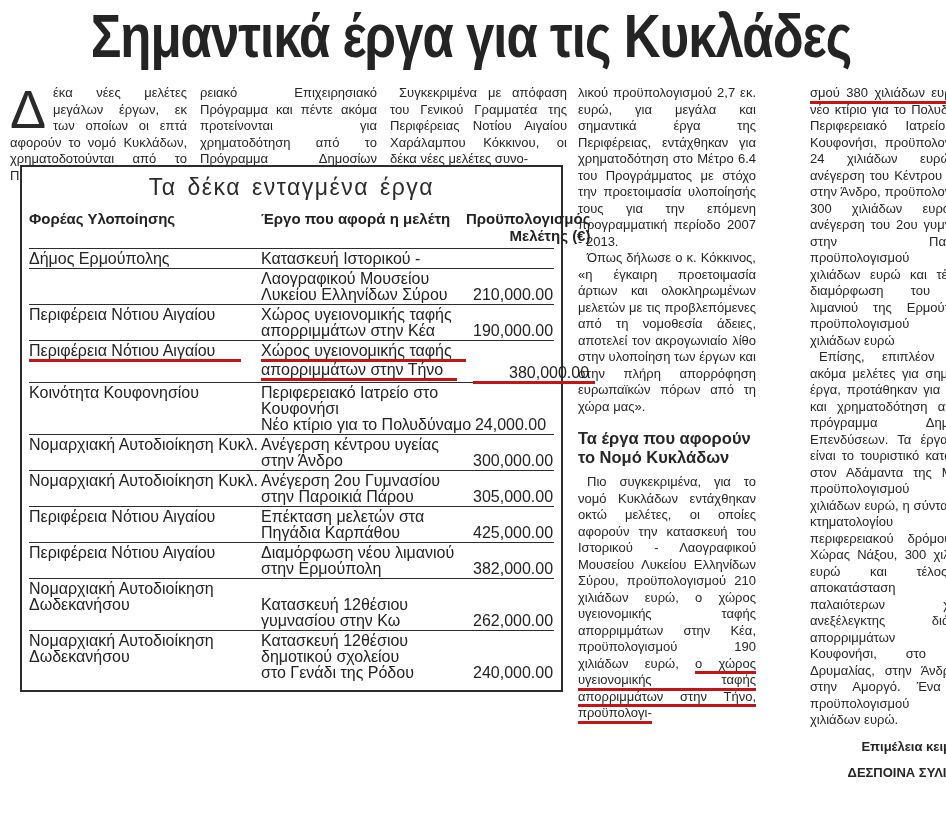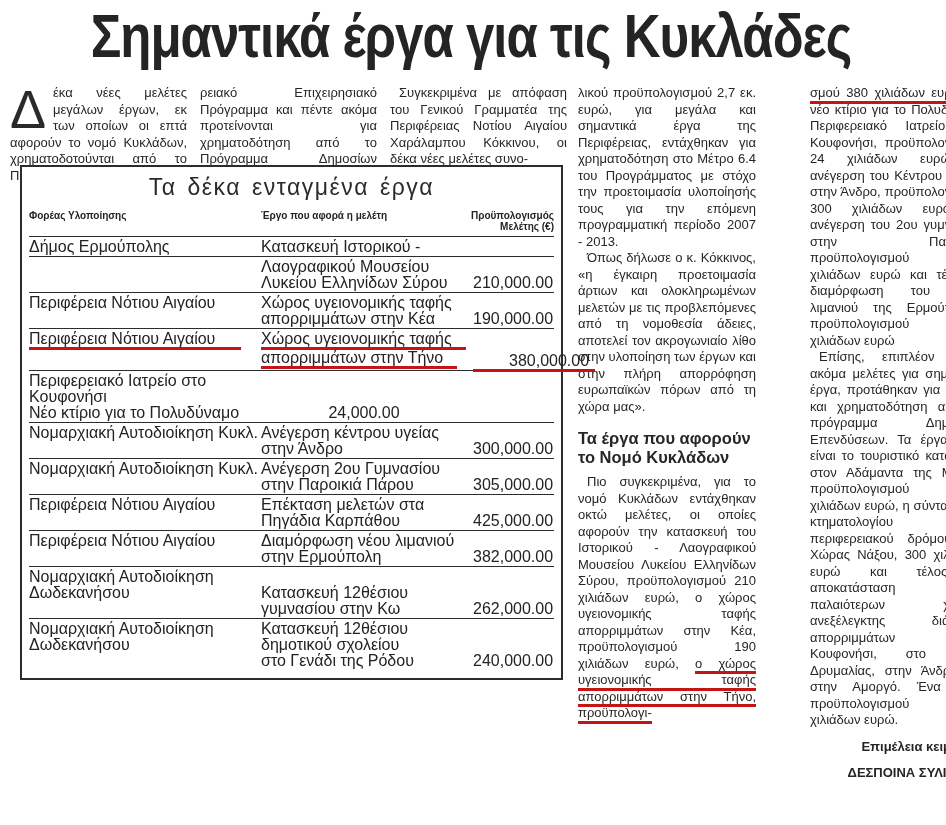--- a/index.html
+++ b/index.html
@@ -76,21 +76,21 @@
     font-size:23px;
     font-weight:400;
     letter-spacing:1.5px;
     word-spacing:3px;
     color:#2b2b2b;
   }
   .thead{
     display:grid;
     grid-template-columns:232px 205px 1fr;
     font-weight:700;
-    font-size:10px;
+    font-size:15px;
     padding-bottom:4px;
     border-bottom:1.5px solid #2c2c2c;
   }
   .thead .h3{text-align:right;}
   .trow{
     display:grid;
     grid-template-columns:232px 212px 1fr;
     border-bottom:1.5px solid #2c2c2c;
     padding:1.5px 0;
     font-size:16px;
@@ -180,20 +180,23 @@
             <div class="cell-line"><span>Περιφέρεια Νότιου Αιγαίου</span></div>
           </div>
           <div class="rl-project">
             <div class="cell-line"><span>Χώρος υγειονομικής ταφής</span></div>
             <div class="cell-line"><span>απορριμμάτων στην Τήνο</span></div>
           </div>
           <div class="budget rl-budget"><span>380,000.00</span></div>
         </div>
         <div class="trow">
           <div>
+            <div class="cell-line"><span>Κοινότητα Κουφονησίου</span></div>
+          </div>
+          <div>
             <div class="cell-line"><span>Περιφερειακό Ιατρείο στο Κουφονήσι</span></div>
             <div class="cell-line"><span>Νέο κτίριο για το Πολυδύναμο</span></div>
           </div>
           <div class="budget"><span>24,000.00</span></div>
         </div>
         <div class="trow">
           <div>
             <div class="cell-line"><span>Νομαρχιακή Αυτοδιοίκηση Κυκλ.</span></div>
           </div>
           <div>

